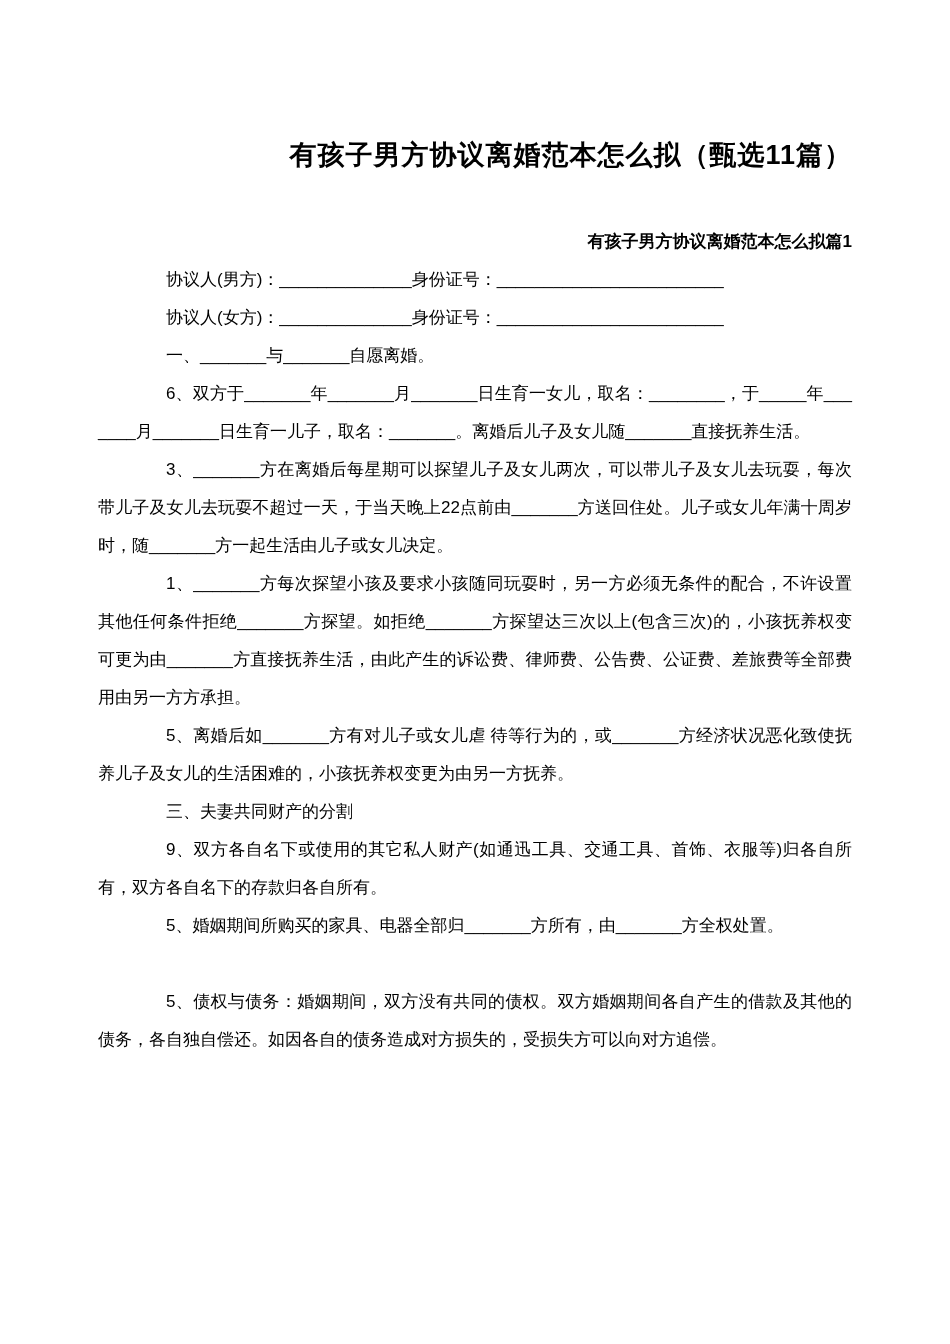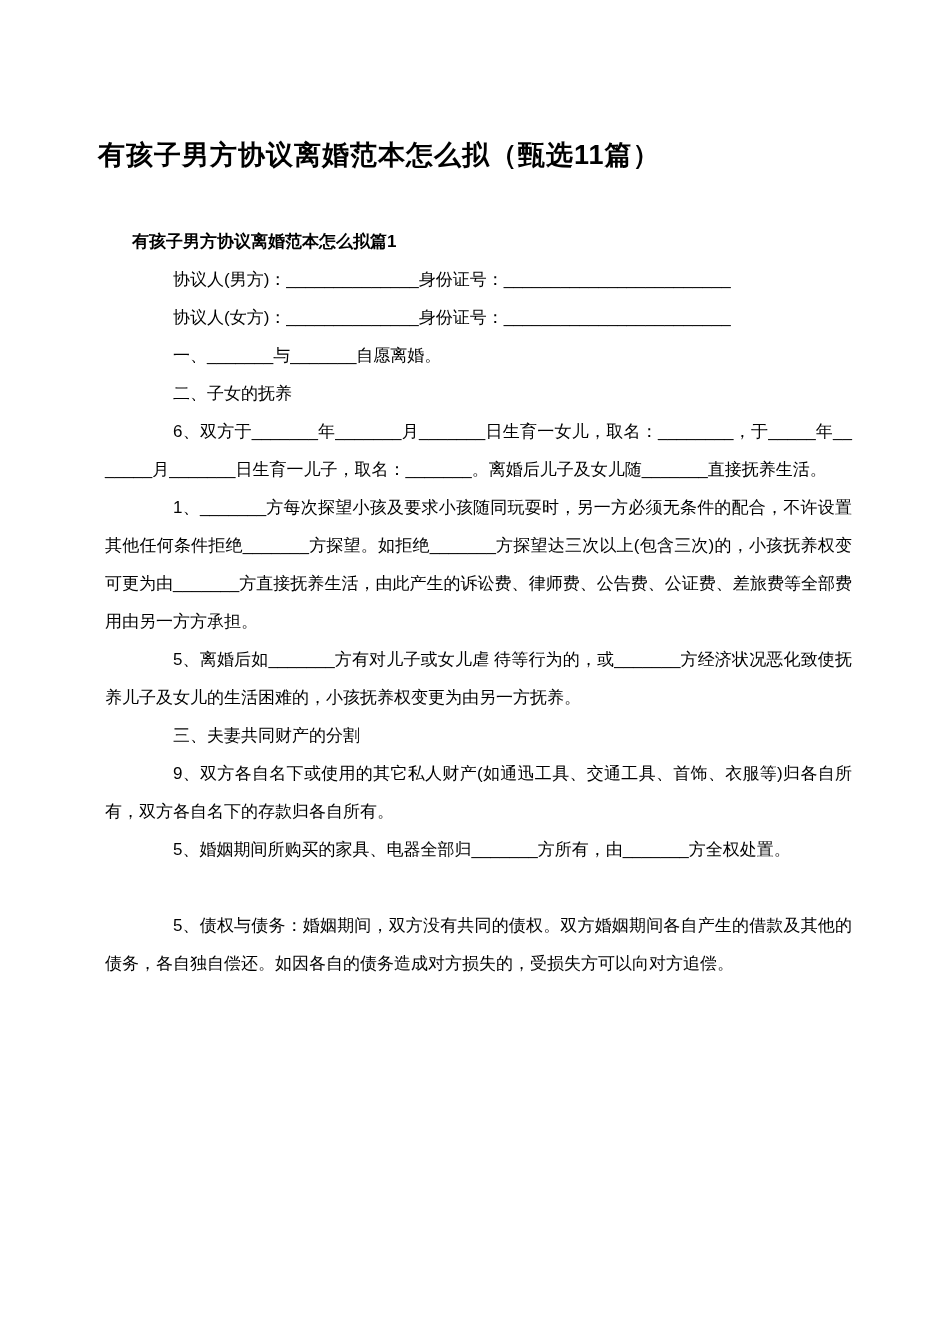--- a/index.html
+++ b/index.html
@@ -14,64 +14,64 @@
     }
     .page {
       width: 950px;
       height: 1344px;
       padding: 0 98px;
       background: #ffffff;
     }
     .doc-title {
       font-size: 27px;
       font-weight: bold;
-      text-align: left;
+      text-align: right;
       margin: 138px 0 0 0;
       line-height: 1.3;
       letter-spacing: 1px;
     }
     .doc-subtitle {
       font-size: 17px;
       font-weight: bold;
       line-height: 38px;
       margin-top: 50px;
       text-indent: 2em;
+      text-align: right;
     }
     .para {
       font-size: 17px;
       font-weight: normal;
       line-height: 38px;
       text-indent: 4em;
       text-align: justify;
       word-break: break-all;
-      margin-left: 7px;
     }
     .para.gap {
       margin-top: 38px;
     }
   </style>
 </head>
 <body>
 
 <div class="page">
   <h1 class="doc-title">有孩子男方协议离婚范本怎么拟（甄选11篇）</h1>
 
   <p class="doc-subtitle">有孩子男方协议离婚范本怎么拟篇1</p>
 
   <p class="para">协议人(男方)：______________身份证号：________________________</p>
 
   <p class="para">协议人(女方)：______________身份证号：________________________</p>
 
   <p class="para">一、_______与_______自愿离婚。</p>
 
-  <p class="para">二、子女的抚养</p>
 
   <p class="para">6、双方于_______年_______月_______日生育一女儿，取名：________，于_____年_______月_______日生育一儿子，取名：_______。离婚后儿子及女儿随_______直接抚养生活。</p>
 
 
+  <p class="para">3、_______方在离婚后每星期可以探望儿子及女儿两次，可以带儿子及女儿去玩耍，每次带儿子及女儿去玩耍不超过一天，于当天晚上22点前由_______方送回住处。儿子或女儿年满十周岁时，随_______方一起生活由儿子或女儿决定。</p>
 
   <p class="para">1、_______方每次探望小孩及要求小孩随同玩耍时，另一方必须无条件的配合，不许设置其他任何条件拒绝_______方探望。如拒绝_______方探望达三次以上(包含三次)的，小孩抚养权变可更为由_______方直接抚养生活，由此产生的诉讼费、律师费、公告费、公证费、差旅费等全部费用由另一方方承担。</p>
 
   <p class="para">5、离婚后如_______方有对儿子或女儿虐 待等行为的，或_______方经济状况恶化致使抚养儿子及女儿的生活困难的，小孩抚养权变更为由另一方抚养。</p>
 
   <p class="para">三、夫妻共同财产的分割</p>
 
   <p class="para">9、双方各自名下或使用的其它私人财产(如通迅工具、交通工具、首饰、衣服等)归各自所有，双方各自名下的存款归各自所有。</p>
 
   <p class="para">5、婚姻期间所购买的家具、电器全部归_______方所有，由_______方全权处置。</p>

